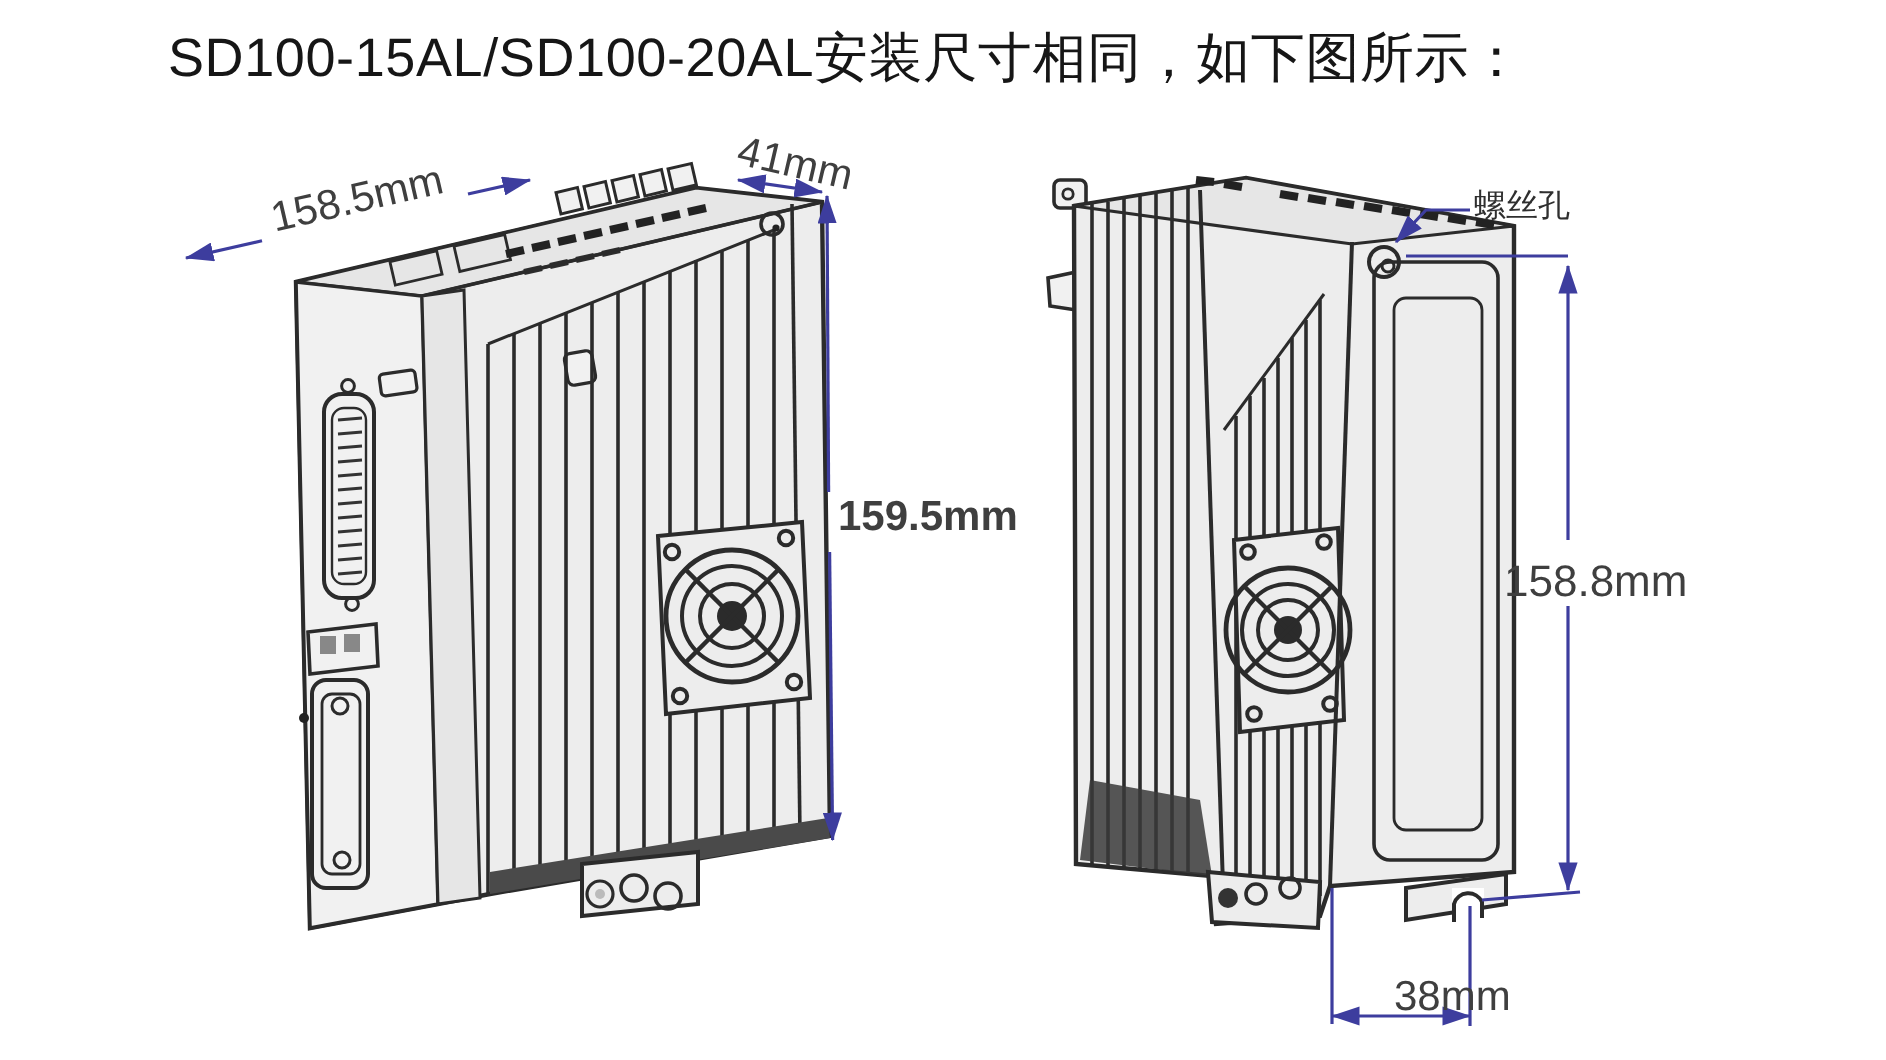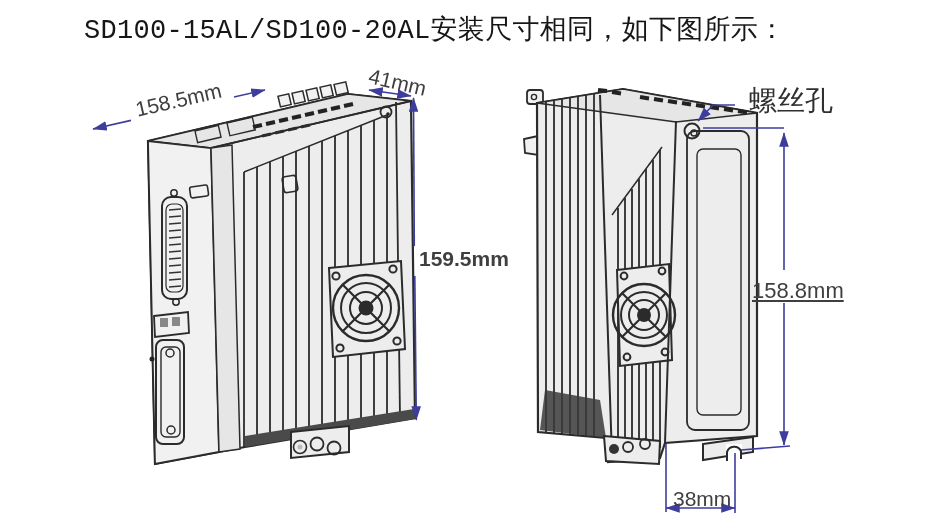--- a/index.html
+++ b/index.html
@@ -5,29 +5,29 @@
   :root{
     --dimension_line:#3d3d9e;
     --dimension_text:#3f3f3f;
     --annotation_text:#2f2f2f;
     --drawing_line:#2b2b2b;
     --background:#ffffff;
   }
   html,body{margin:0;padding:0;background:var(--background,#fff);}
   #stage{position:relative;width:943px;height:530px;background:var(--background,#fff);overflow:hidden;
          font-family:"Liberation Sans",sans-serif;}
-  #title{position:absolute;left:84px;top:11px;font-family:Liberation Mono, monospace;
+  #title{position:absolute;left:84px;top:11px;font-family:Liberation Sans, sans-serif;
          font-size:27px;color:#161616;white-space:nowrap;letter-spacing:.3px;}
   .dimlabel{position:absolute;font-size:21px;color:var(--dimension_text,#3f3f3f);white-space:nowrap;}
   #lbl-158-5{left:136px;top:98px;transform:rotate(-13deg);transform-origin:0 50%;}
   #lbl-41{left:369px;top:64px;transform:rotate(13deg);transform-origin:0 50%;}
   #lbl-159-5{left:419px;top:247px;font-weight:bold;}
-  #lbl-158-8{left:752px;top:278px;font-size:22px;text-decoration:underline;}
-  #lbl-38{left:673px;top:487px;}
-  #lbl-luosi{left:737px;top:82px;font-size:28px;color:var(--annotation_text,#2f2f2f);margin-left:12px;}
+  #lbl-158-8{left:752px;top:278px;font-size:22px;}
+  #lbl-38{left:697px;top:487px;}
+  #lbl-luosi{left:737px;top:93px;font-size:16px;color:var(--annotation_text,#2f2f2f);}
   svg{position:absolute;left:0;top:0;}
   .dwg{stroke:var(--drawing_line,#2b2b2b);fill:none;}
   .body-fill{fill:#ededed;}
   .lite-fill{fill:#f1f1f1;}
   .band-fill{fill:#e6e6e6;}
   .dim{stroke:var(--dimension_line,#3d3d9e);stroke-width:1.6;fill:none;}
   .dimfill{fill:var(--dimension_line,#3d3d9e);}
   .slot{stroke:#222;stroke-width:4;}
   .slot2{stroke:#2e2e2e;stroke-width:3;}
   .fin{stroke:#2b2b2b;stroke-width:1.8;}

